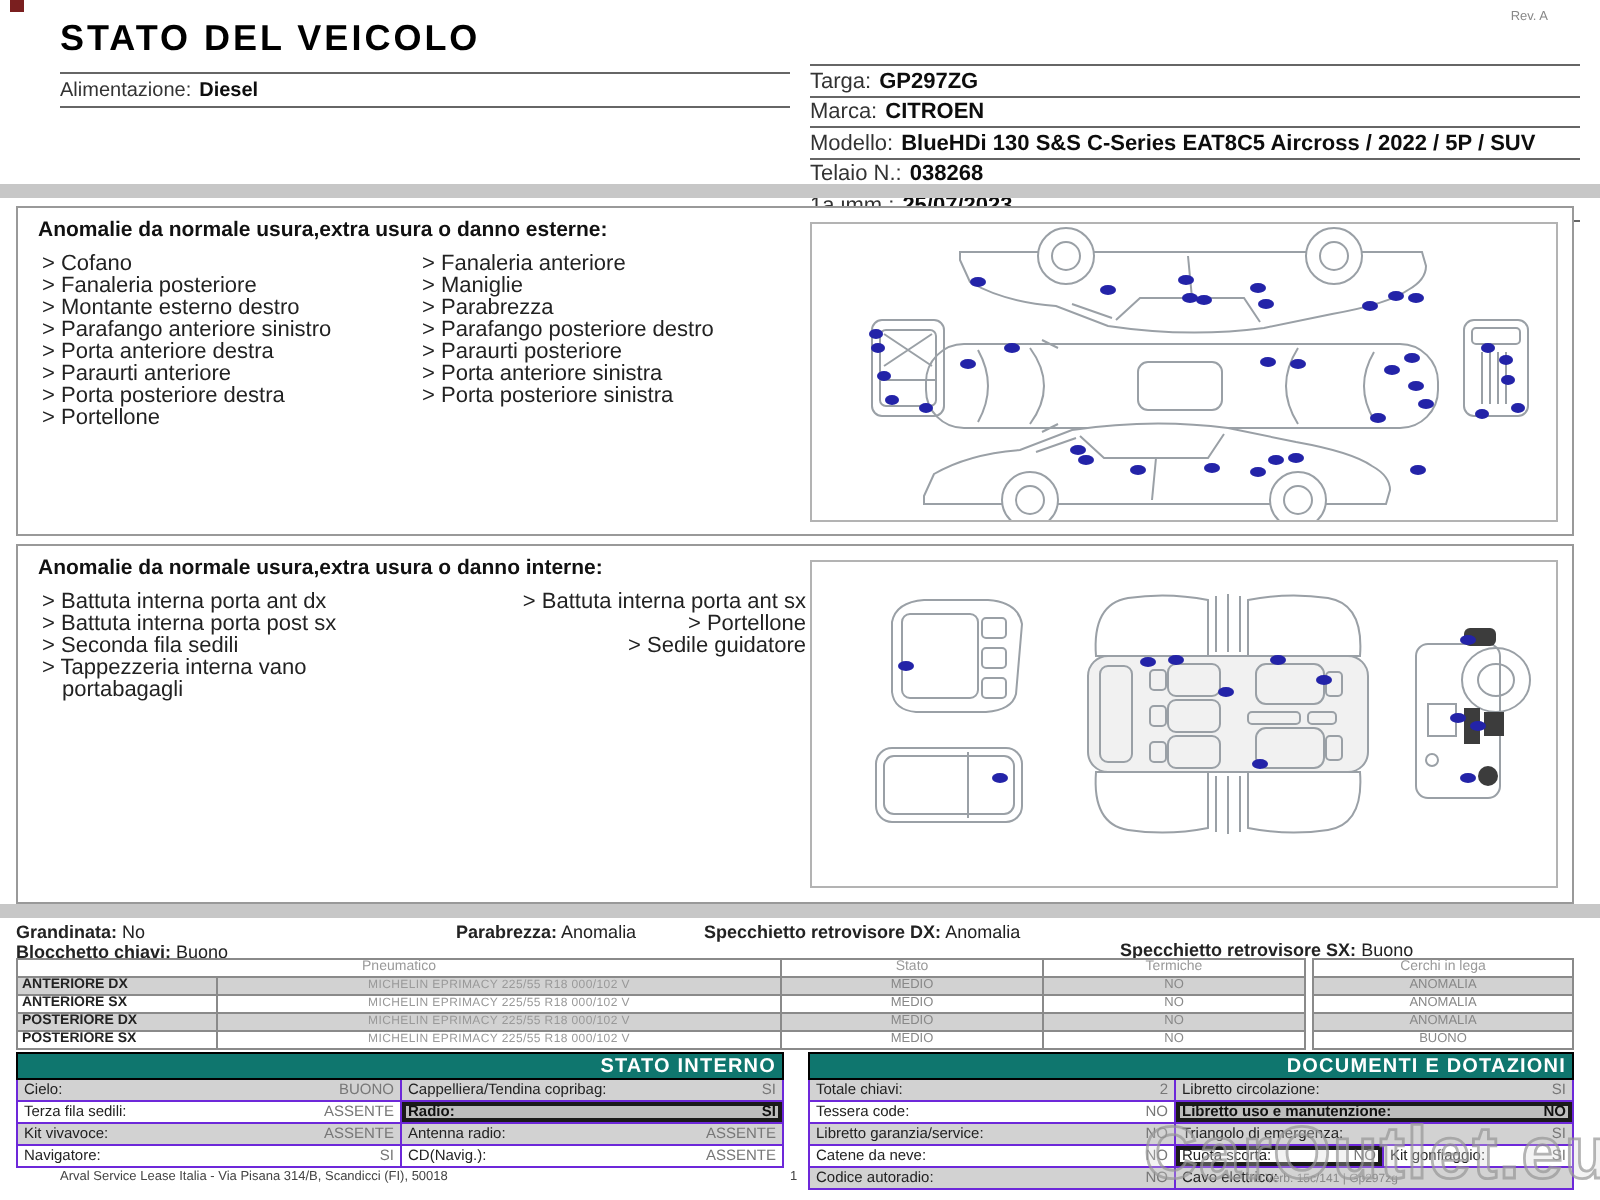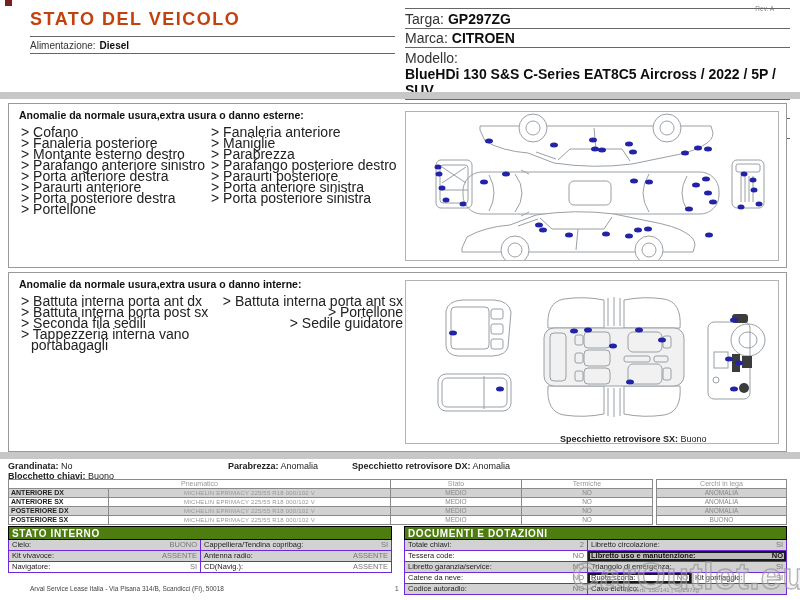--- a/index.html
+++ b/index.html
@@ -2,39 +2,39 @@
 <html><head>
 <meta charset="utf-8">
 <style>
   html,body{margin:0;padding:0;background:#e9e9e9;}
   #page{position:relative;width:800px;height:600px;background:#ffffff;overflow:hidden;
         font-family:"Liberation Sans",sans-serif;color:#222;}
   .abs{position:absolute;}
 
   
   .corner-mark{left:5px;top:0;width:7px;height:6px;background:#7a1f1f;}
-  .page-title{left:30px;top:9px;font-size:18px;font-weight:bold;letter-spacing:1.5px;color:#c2410c;}
+  .page-title{left:30px;top:9px;font-size:18px;font-weight:bold;letter-spacing:1.5px;color:#000000;}
   .rev{right:26px;top:5px;font-size:6.5px;color:#888;}
 
   .info-table{border-top:1px solid #666;}
   .info-row{display:flex;flex-wrap:wrap;border-bottom:1px solid #666;align-items:baseline;}
   .info-row .lbl{color:#333;margin-right:4px;white-space:nowrap;}
   .info-row .val{font-weight:bold;color:#0d0d0d;}
   #info-left{left:30px;top:36px;width:365px;font-size:10px;}
   #info-left .info-row{padding:2.5px 0 2px;}
-  #info-right{left:405px;top:8px;width:385px;font-size:14px;}
+  #info-right{left:405px;top:32px;width:385px;font-size:11px;}
   #info-right .info-row{padding:1.5px 0 1px;}
 
   .graybar{left:0;width:800px;height:7px;background:#c7c7c7;}
 
   .panel{background:#fff;border:1px solid #999;}
   #ext-panel{left:8px;top:103px;width:777px;height:163px;}
   #int-panel{left:8px;top:272px;width:777px;height:178px;}
   .panel-title{left:10px;top:5px;font-size:10.5px;font-weight:bold;color:#111;}
-  .dmg-list{font-size:14px;line-height:11px;color:#222;}
+  .dmg-list{font-size:11px;line-height:11px;color:#222;}
   .dmg-item{padding-left:10px;text-indent:-10px;}
   .dmg-item::before{content:"> ";}
   .diagram-box{left:396px;top:7px;width:372px;border:1px solid #b3b3b3;background:#fff;}
   #ext-diagram{height:148px;}
   #int-diagram{height:162px;}
   svg .ln{fill:none;stroke:#9aa0a6;stroke-width:1;}
   svg .body{fill:#ffffff;stroke:#9aa0a6;stroke-width:1;}
   svg .fillgray{fill:#f1f1f1;stroke:#9aa0a6;stroke-width:1;}
   svg .dk{fill:#3c3c3c;stroke:none;}
 
@@ -46,21 +46,21 @@
   table{border-collapse:collapse;}
   .tyre-table td{border:1px solid #8a8a8a;height:8px;padding:0 2px;line-height:8px;vertical-align:middle;}
   .tyre-table .hdr{color:#999;font-size:7px;text-align:center;}
   .tyre-table .pos{font-size:7px;font-weight:bold;color:#222;}
   .tyre-table .spec{font-size:6px;color:#999;text-align:center;letter-spacing:0.2px;}
   .tyre-table .mid{font-size:6.5px;color:#888;text-align:center;}
   .rgray{background:#d2d2d2;}
 
   
   .kv-table td{border:1px solid #6d28d9;height:10px;padding:0 3px;vertical-align:middle;}
-  .kv-table .hd{background:#4d7c0f;color:#ffffff;font-weight:bold;text-align:left;
+  .kv-table .hd{background:#0f766e;color:#ffffff;font-weight:bold;text-align:right;
                 font-size:10px;letter-spacing:0.6px;height:12px;border:1px solid #000;}
   .kv{display:flex;justify-content:space-between;align-items:baseline;font-size:7.5px;line-height:8px;}
   .kv .lbl{color:#222;}
   .kv .val{color:#777;}
   .hl{background:#bdbdbd;box-shadow:inset 0 0 0 2px #1a1a1a;}
   .hl .val,.hl .lbl{font-weight:bold;color:#111;}
   .thick{box-shadow:inset 0 0 0 2px #1a1a1a;}
 
   
   .footer-txt{font-size:6.5px;color:#444;}
@@ -320,21 +320,21 @@
     <span class="val">No</span>
   </div>
   <div class="abs check" style="left:228px;top:461px;">
     <span class="lbl">Parabrezza:</span>
     <span class="val">Anomalia</span>
   </div>
   <div class="abs check" style="left:352px;top:461px;">
     <span class="lbl">Specchietto retrovisore DX:</span>
     <span class="val">Anomalia</span>
   </div>
-  <div class="abs check" style="left:560px;top:434px;">
+  <div class="abs check" style="left:560px;top:470px;">
     <span class="lbl">Specchietto retrovisore SX:</span>
     <span class="val">Buono</span>
   </div>
   <div class="abs check" style="left:8px;top:471px;">
     <span class="lbl">Blocchetto chiavi:</span>
     <span class="val">Buono</span>
   </div>
 
   <table class="abs tyre-table" style="left:8px;top:479px;">
     <colgroup>
@@ -415,20 +415,34 @@
               <span class="val">BUONO</span>
             </div>
           </td>
       <td>
             <div class="kv">
               <span class="lbl">Cappelliera/Tendina copribag:</span>
               <span class="val">SI</span>
             </div>
           </td>
     </tr>
+    <tr>
+      <td>
+            <div class="kv">
+              <span class="lbl">Terza fila sedili:</span>
+              <span class="val">ASSENTE</span>
+            </div>
+          </td>
+      <td class="hl">
+            <div class="kv">
+              <span class="lbl">Radio:</span>
+              <span class="val">SI</span>
+            </div>
+          </td>
+    </tr>
     <tr class="rgray">
       <td>
             <div class="kv">
               <span class="lbl">Kit vivavoce:</span>
               <span class="val">ASSENTE</span>
             </div>
           </td>
       <td>
             <div class="kv">
               <span class="lbl">Antenna radio:</span>

